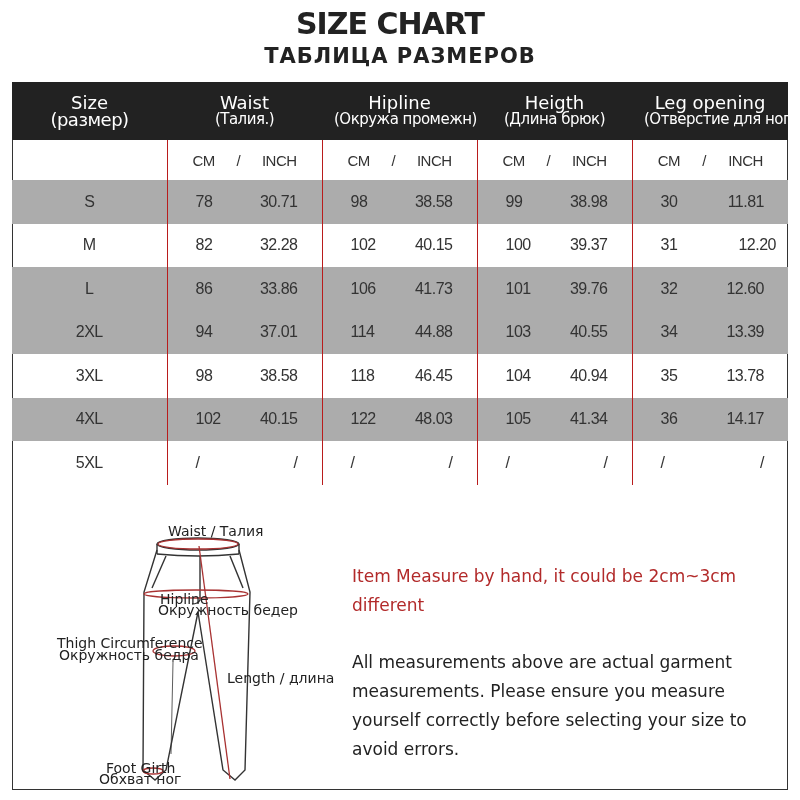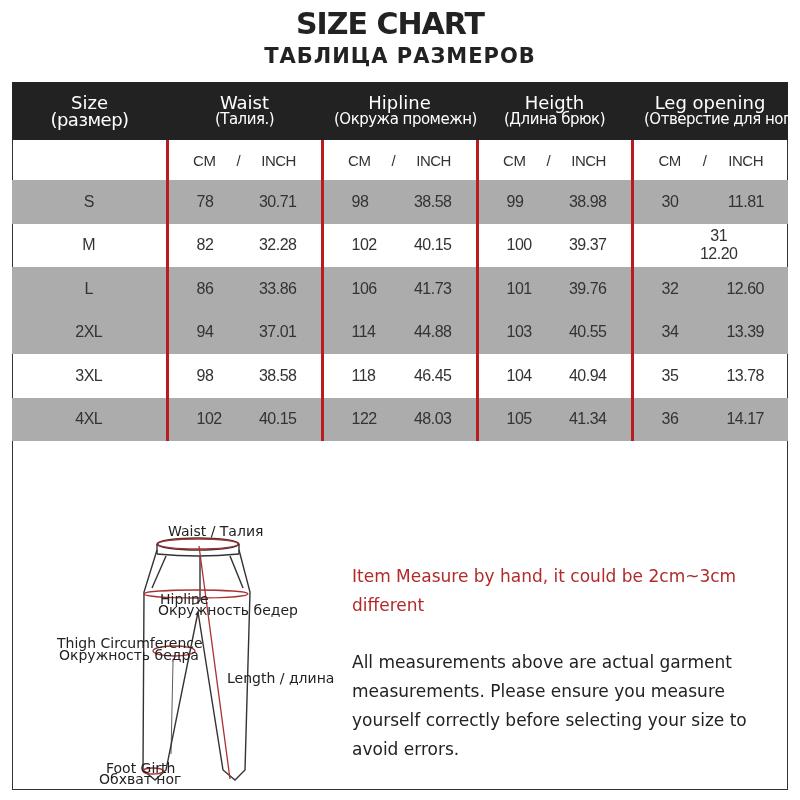--- a/index.html
+++ b/index.html
@@ -16,21 +16,21 @@
     table.size-table { position: absolute; left: 12px; top: 82px; width: 776px; border-collapse: collapse; table-layout: fixed; }
     table.size-table th { background: #222222; color: #ffffff; font-weight: normal; height: 48px;
       font-family: "DejaVu Sans", sans-serif; line-height: 17px; vertical-align: middle; text-align: center; padding: 12px; }
     table.size-table th .en { display: block; font-size: 18px; }
     table.size-table th .ru { display: block; font-size: 15px; letter-spacing: -0.5px; white-space: nowrap; }
     table.size-table th.first .ru { font-size: 18px; }
     table.size-table td { height: 43.5px; text-align: center; font-family: "Liberation Sans", sans-serif;
       font-size: 16px; color: #333; padding: 0; letter-spacing: -0.5px; }
     table.size-table tr.units td { height: 40px; font-size: 15px; }
     table.size-table tr.gray td { background: #acacac; }
-    table.size-table td.group-start { border-left: 3px solid #b91c1c; }
+    table.size-table td.group-start { border-left: 1px solid #b91c1c; }
     .unit-cell { display: flex; justify-content: space-around; align-items: center; padding: 0 14px; }
 
     .illus { position: absolute; left: 40px; top: 522px; width: 290px; height: 266px; }
     .illus svg { width: 100%; height: 100%; }
     .illus-label { position: absolute; font-family: "DejaVu Sans", sans-serif; font-size: 14px; color: #222; line-height: 11px; white-space: nowrap; }
 
     .note { position: absolute; left: 352px; top: 562px; width: 420px; font-family: "DejaVu Sans", sans-serif;
       font-size: 17px; line-height: 29px; color: #b22a2a; }
     .desc { position: absolute; left: 352px; top: 648px; width: 420px; font-family: "DejaVu Sans", sans-serif;
       font-size: 17px; line-height: 29px; color: #222; }
@@ -148,21 +148,21 @@
             <span>40.15</span>
           </div>
         </td>
         <td class="group-start">
           <div class="unit-cell" style="justify-content: space-between; padding: 0px 24px 0px 28px;">
             <span>100</span>
             <span>39.37</span>
           </div>
         </td>
         <td class="group-start">
-          <div class="unit-cell" style="justify-content: space-between; padding: 0px 12px 0px 28px; flex-direction: column;">
+          <div class="unit-cell" style="justify-content: space-between; padding: 0px 12px 0px 28px;">
             <span>31</span>
             <span>12.20</span>
           </div>
         </td>
       </tr>
       <tr class="gray">
         <td>L</td>
         <td class="group-start">
           <div class="unit-cell" style="justify-content: space-between; padding: 0px 24px 0px 28px;">
             <span>86</span>
@@ -259,20 +259,47 @@
         <td class="group-start">
           <div class="unit-cell" style="justify-content: space-between; padding: 0px 24px 0px 28px;">
             <span>105</span>
             <span>41.34</span>
           </div>
         </td>
         <td class="group-start">
           <div class="unit-cell" style="justify-content: space-between; padding: 0px 24px 0px 28px;">
             <span>36</span>
             <span>14.17</span>
+          </div>
+        </td>
+      </tr>
+      <tr>
+        <td>5XL</td>
+        <td class="group-start">
+          <div class="unit-cell" style="justify-content: space-between; padding: 0px 24px 0px 28px;">
+            <span>/</span>
+            <span>/</span>
+          </div>
+        </td>
+        <td class="group-start">
+          <div class="unit-cell" style="justify-content: space-between; padding: 0px 24px 0px 28px;">
+            <span>/</span>
+            <span>/</span>
+          </div>
+        </td>
+        <td class="group-start">
+          <div class="unit-cell" style="justify-content: space-between; padding: 0px 24px 0px 28px;">
+            <span>/</span>
+            <span>/</span>
+          </div>
+        </td>
+        <td class="group-start">
+          <div class="unit-cell" style="justify-content: space-between; padding: 0px 24px 0px 28px;">
+            <span>/</span>
+            <span>/</span>
           </div>
         </td>
       </tr>
     </tbody>
 </table>
 
 <div class="illus">
   <svg viewBox="0 0 290 266">
     <g fill="none" stroke="#333" stroke-width="1.4">
 

